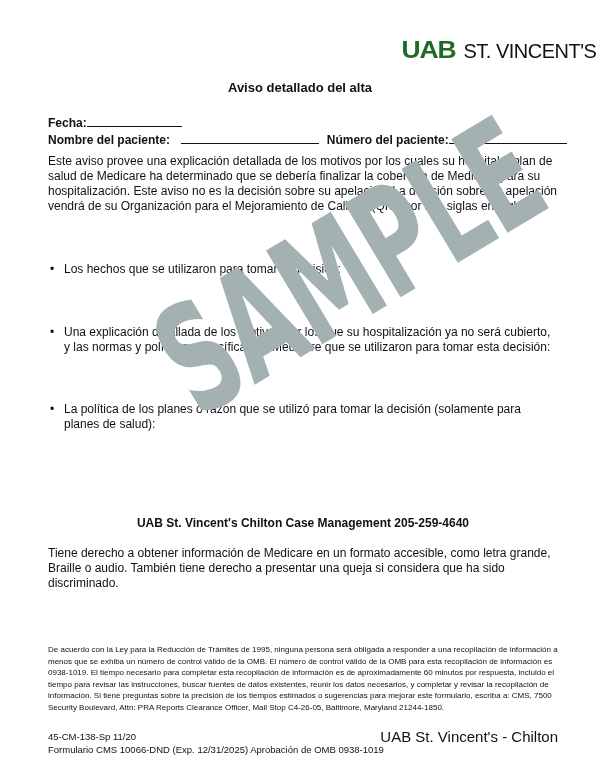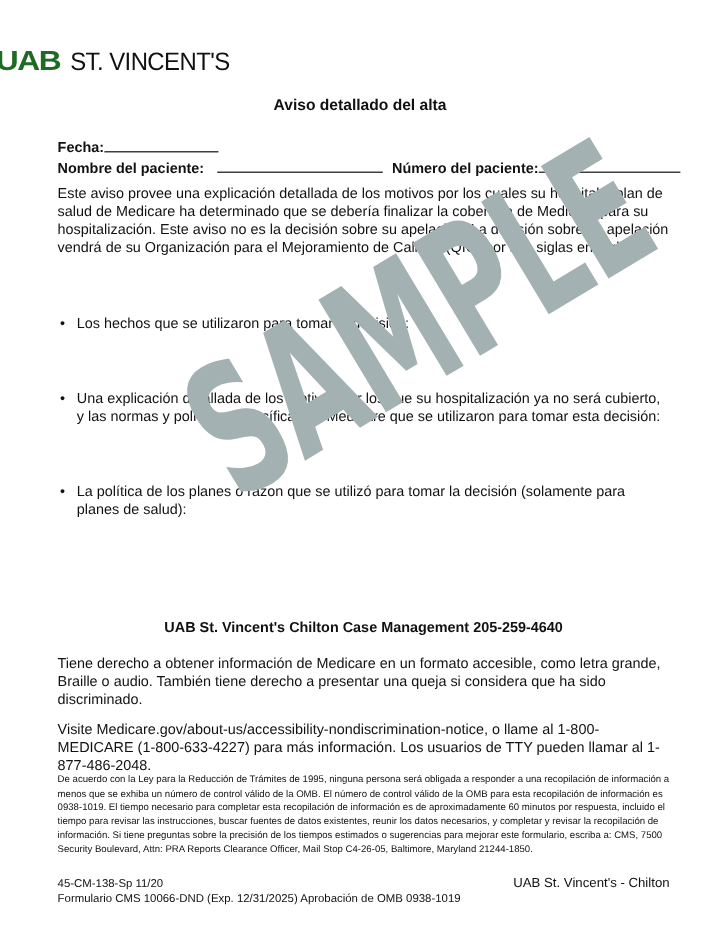--- a/index.html
+++ b/index.html
@@ -17,21 +17,21 @@
     }
     .page {
       position: absolute;
       left: 0; top: 0;
       width: 600px; height: 777px;
     }
     .logo {
       position: absolute;
       left: 0; width: 600px;
       top: 38px;
-      text-align: left;
+      text-align: right;
       font-size: 21px;
       letter-spacing: -0.5px;
       line-height: 24px;
     }
     .logo .uab {
       color: #1e6b23;
       font-weight: bold;
       font-size: 23px;
       letter-spacing: -1px;
       transform: scaleX(1.15);
@@ -99,21 +99,21 @@
       position: absolute;
       left: 48px;
       top: 730px;
       font-size: 9.5px;
       line-height: 13px;
     }
     .footer-right {
       position: absolute;
       right: 42px;
       top: 730px;
-      font-size: 11px;
+      font-size: 15px;
       line-height: 13px;
     }
     .watermark {
       position: absolute;
       left: 40px;
       top: 210px;
       width: 560px;
       text-align: center;
       font-family: "DejaVu Sans", sans-serif;
       font-weight: bold;
@@ -156,21 +156,20 @@
 
   <div class="bullet" style="top:325px">Una explicación detallada de los motivos por los que su hospitalización ya no será cubierto, y las normas y políticas específicas de Medicare que se utilizaron para tomar esta decisión:</div>
 
   <div class="bullet" style="top:402px">La política de los planes o razon que se utilizó para tomar la decisión (solamente para planes de salud):</div>
 
 
   <div class="para bold center" style="top:516px">UAB St. Vincent's Chilton Case Management 205-259-4640</div>
 
   <div class="para" style="top:546px">Tiene derecho a obtener información de Medicare en un formato accesible, como letra grande, Braille o audio. También tiene derecho a presentar una queja si considera que ha sido discriminado.</div>
 
-  <div class="para" style="top:601px">Visite Medicare.gov/about-us/accessibility-nondiscrimination-notice, o llame al 1-800-MEDICARE (1-800-633-4227) para más información. Los usuarios de TTY pueden llamar al 1-877-486-2048.</div>
 
   <div class="small" style="top:644px">De acuerdo con la Ley para la Reducción de Trámites de 1995, ninguna persona será obligada a responder a una recopilación de información a menos que se exhiba un número de control válido de la OMB.  El número de control válido de la OMB para esta recopilación de información es 0938-1019.  El tiempo necesario para completar esta recopilación de información es de aproximadamente 60 minutos por respuesta, incluido el tiempo para revisar las instrucciones, buscar fuentes de datos existentes, reunir los datos necesarios, y completar y revisar la recopilación de información.  Si tiene preguntas sobre la precisión de los tiempos estimados o sugerencias para mejorar este formulario, escriba a: CMS, 7500 Security Boulevard, Attn: PRA Reports Clearance Officer, Mail Stop C4-26-05, Baltimore, Maryland 21244-1850.</div>
 
   <div class="footer-left">
     <div>45-CM-138-Sp  11/20</div>
     <div>Formulario CMS 10066-DND (Exp. 12/31/2025) Aprobación de OMB 0938-1019</div>
   </div>
 
   <div class="footer-right">UAB St. Vincent's - Chilton</div>
 

